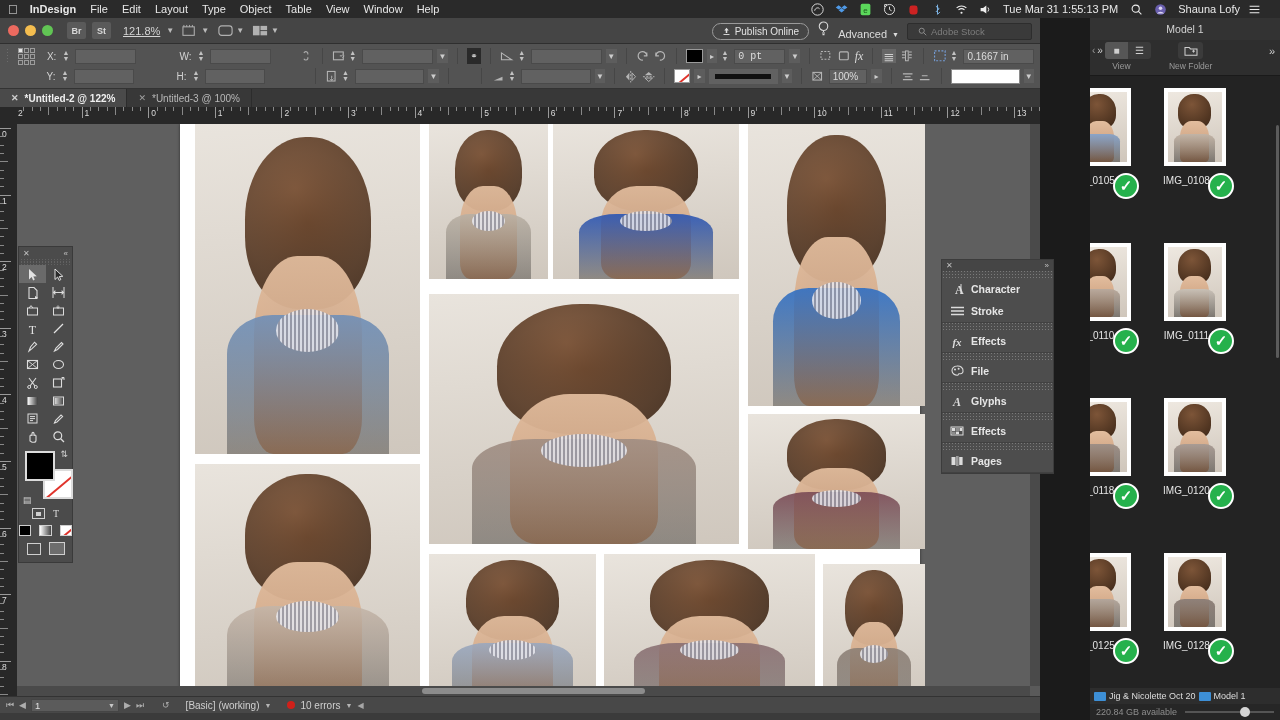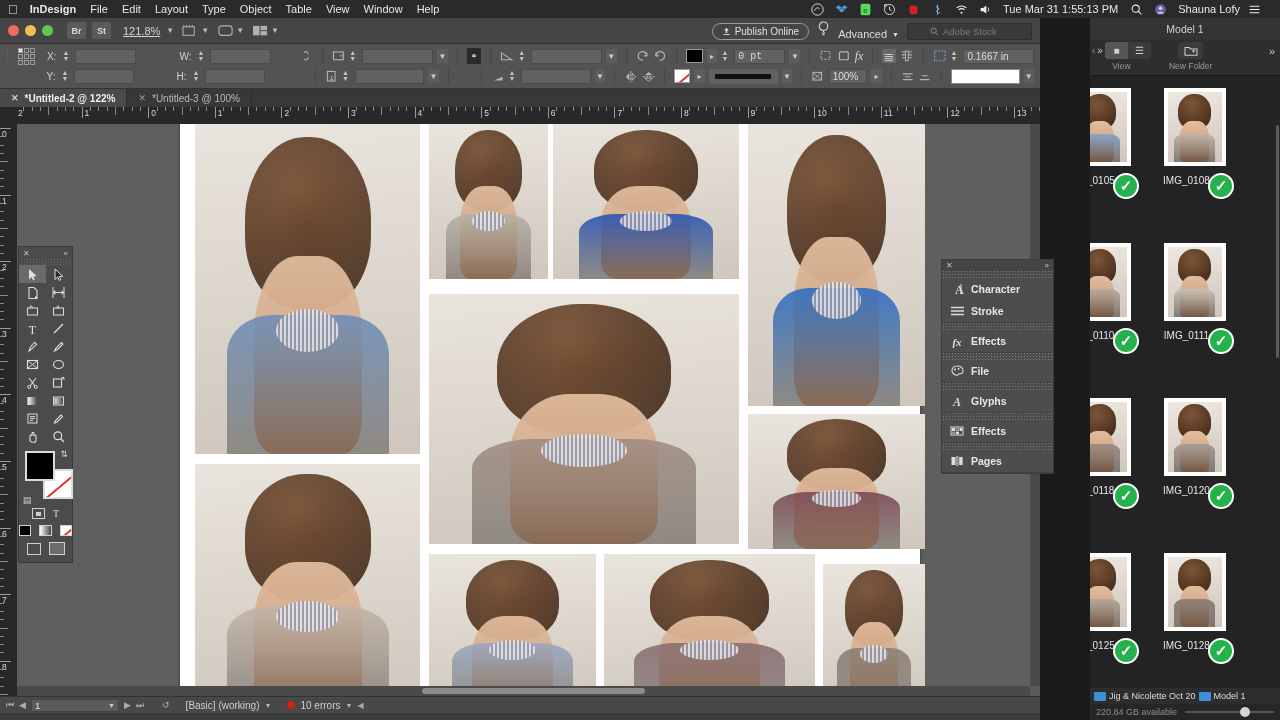--- a/index.html
+++ b/index.html
@@ -35,21 +35,21 @@
   .cv { color:#bbb; font-size:8px; margin:0 8px 0 2px; }
   .ticon { width:17px; height:14px; opacity:.8; }
   .appttl { position:absolute; left:0; right:0; text-align:center; color:#c9c9c9;
     font-size:11px; pointer-events:none; }
   .tbright { margin-left:auto; display:flex; align-items:flex-end; gap:8px;
     position:relative; z-index:3; }
   .pubonline { border:1px solid #9b9b9b; border-radius:9px; color:#e2e2e2;
     font-size:10px; padding:2px 9px; display:flex; align-items:center; gap:4px; }
   .advdd { color:#dcdcdc; font-size:11px; display:flex; align-items:center; gap:5px; }
   .stocksearch { width:125px; height:17px; background:#3a3a3a; border:1px solid #2d2d2d;
-    border-radius:2px; display:flex; align-items:center; padding:0 22px; gap:4px;
+    border-radius:2px; display:flex; align-items:center; padding:0 10px; gap:4px;
     color:#7d7d7d; font-size:9.5px; }
 
   
   .ctrl { background:#535353; border-bottom:1px solid #333; padding:2px 0; }
   .ctrlrow { height:20px; display:flex; align-items:center; padding:0 6px; gap:4px; }
   .grip { width:4px; height:16px; background:
      radial-gradient(#7d7d7d 40%, transparent 41%) 0 0/3px 3px; opacity:.6; }
   .refgrid { display:grid; grid-template-columns:repeat(3,5px);
     grid-template-rows:repeat(3,5px); gap:1px; margin:0 8px 0 4px; }
   .refgrid i { border:1px solid #9c9c9c; display:block; }

